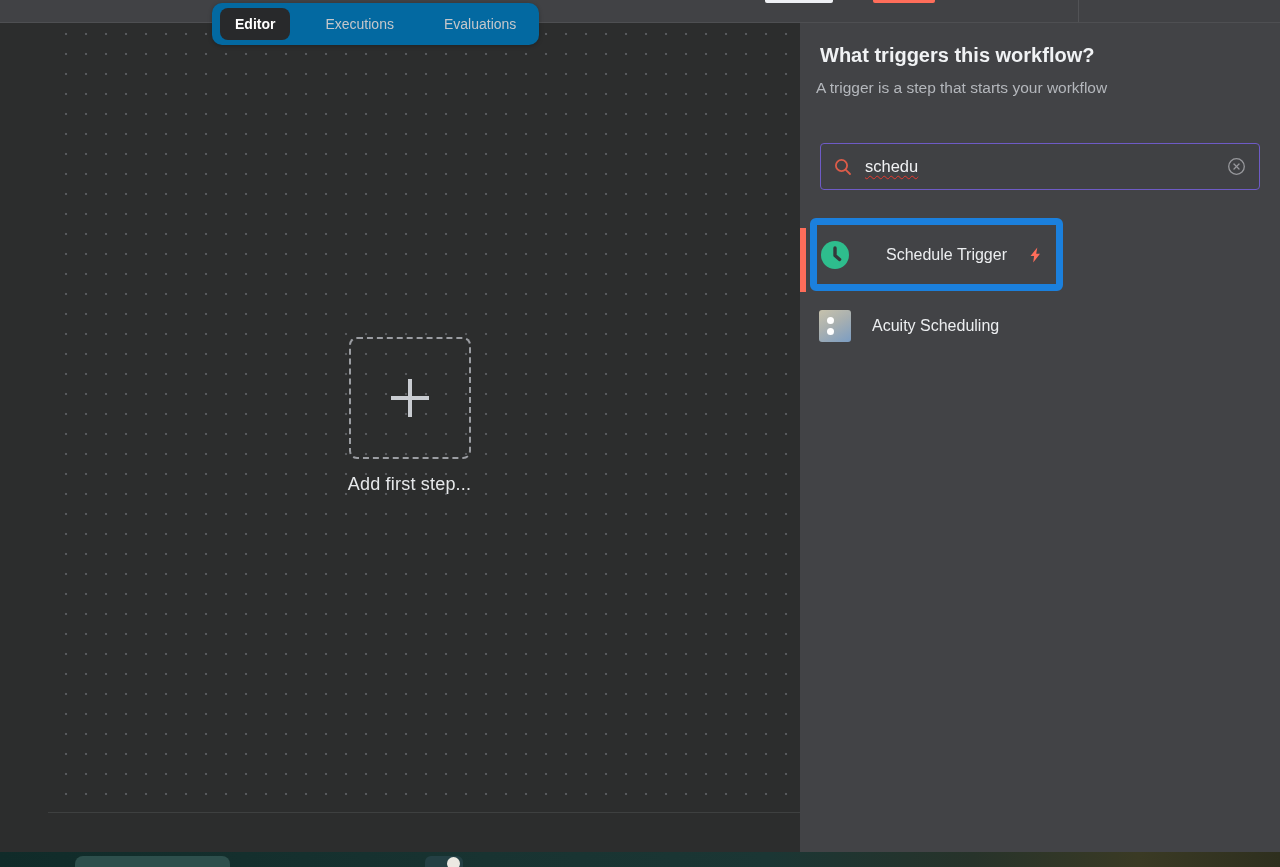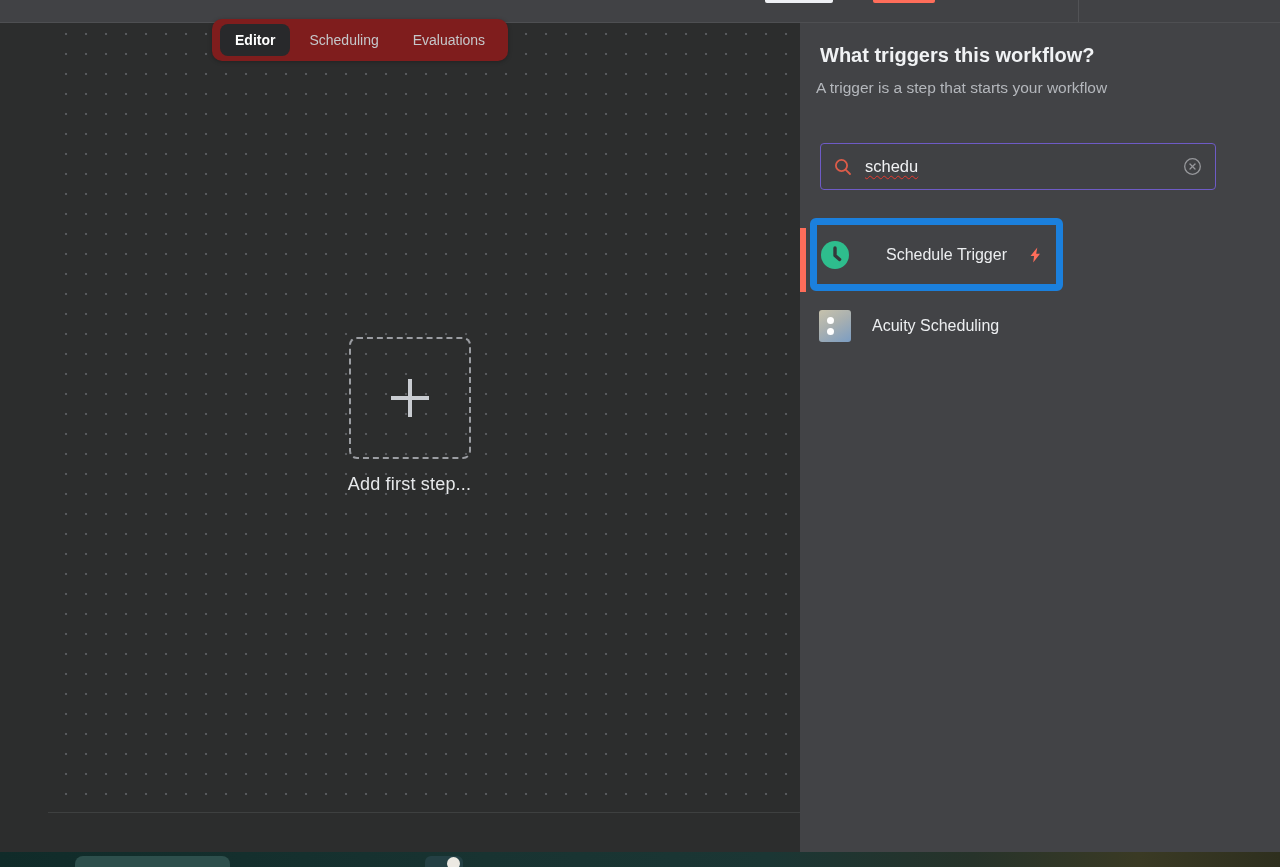--- a/index.html
+++ b/index.html
@@ -12,23 +12,23 @@
   
   .header{
     position:absolute;left:0;top:0;width:1280px;height:22px;
     background:#414245;border-bottom:1px solid #4e4f52;z-index:3;
   }
   .btn-stub-white{position:absolute;left:765px;top:0;width:68px;height:3px;background:#eef0f4;border-radius:0 0 2px 2px;}
   .btn-stub-red{position:absolute;left:873px;top:0;width:62px;height:3px;background:var(--accent-orange);border-radius:0 0 2px 2px;}
   .header-divider{position:absolute;left:1078px;top:0;width:1px;height:22px;background:#525356;}
   
   .tabs{
-    position:absolute;left:212px;top:19px;height:42px;z-index:6;
-    background:#7f1d1d;border-radius:10px;
-    display:flex;align-items:center;padding:0 8px;gap:4px;
+    position:absolute;left:212px;top:3px;height:42px;z-index:6;
+    background:#0369a1;border-radius:10px;
+    display:flex;align-items:center;padding:0 8px;gap:20px;
     box-shadow:0 1px 4px rgba(0,0,0,.25);
   }
   .tab{
     padding:8px 15px;border-radius:8px;font-size:14px;color:#c5c7ca;
     cursor:pointer;white-space:nowrap;
   }
   .tab.active{background:#28292b;color:#ffffff;font-weight:700;}
   
   .canvas{
     position:absolute;left:0;top:23px;width:724px;height:829px;
@@ -48,21 +48,21 @@
   }
   .add-step-label{margin-top:15px;font-size:18px;color:#e6e8ea;letter-spacing:.2px;}
   
   .panel{
     position:absolute;left:800px;top:23px;width:480px;height:829px;
     background:#424346;z-index:2;
   }
   .panel-title{position:absolute;left:20px;top:21px;font-size:20px;font-weight:700;color:#f0f2f4;}
   .panel-subtitle{position:absolute;left:16px;top:56px;font-size:15.5px;color:#b4b7bc;}
   .search-box{
-    position:absolute;left:20px;top:120px;width:396px;height:47px;box-sizing:border-box;
+    position:absolute;left:20px;top:120px;width:440px;height:47px;box-sizing:border-box;
     border:1px solid var(--search-border);border-radius:4px;background:#404144;
     display:flex;align-items:center;padding:0 13px;cursor:text;
   }
   .search-text{
     margin-left:13px;font-size:16.5px;color:#f0f1f3;
     text-decoration:underline wavy #e8392e 1px;text-underline-offset:3px;
   }
   .clear-btn{margin-left:auto;display:flex;cursor:pointer;}
   
   .accent-bar{position:absolute;left:0;top:205px;width:6px;height:64px;background:var(--accent-orange);}
@@ -106,21 +106,21 @@
 <body style="--accent-orange: #ff6d5a; --highlight-blue: #1b80dd; --clock-green: #2ebd8d; --search-border: #6e5bc6;">
 
 <div class="header">
   <div class="btn-stub-white"></div>
   <div class="btn-stub-red"></div>
   <div class="header-divider"></div>
 </div>
 
 <div class="tabs">
   <div class="tab active">Editor</div>
-  <div class="tab">Scheduling</div>
+  <div class="tab">Executions</div>
   <div class="tab">Evaluations</div>
 </div>
 
 <div class="canvas">
   <div class="canvas-dots"></div>
   <div class="canvas-footer-line"></div>
   <div class="add-step-wrap">
     <div class="add-step-box">
       <span style="display:flex;">
         <svg width="46" height="46" viewBox="0 0 46 46">

